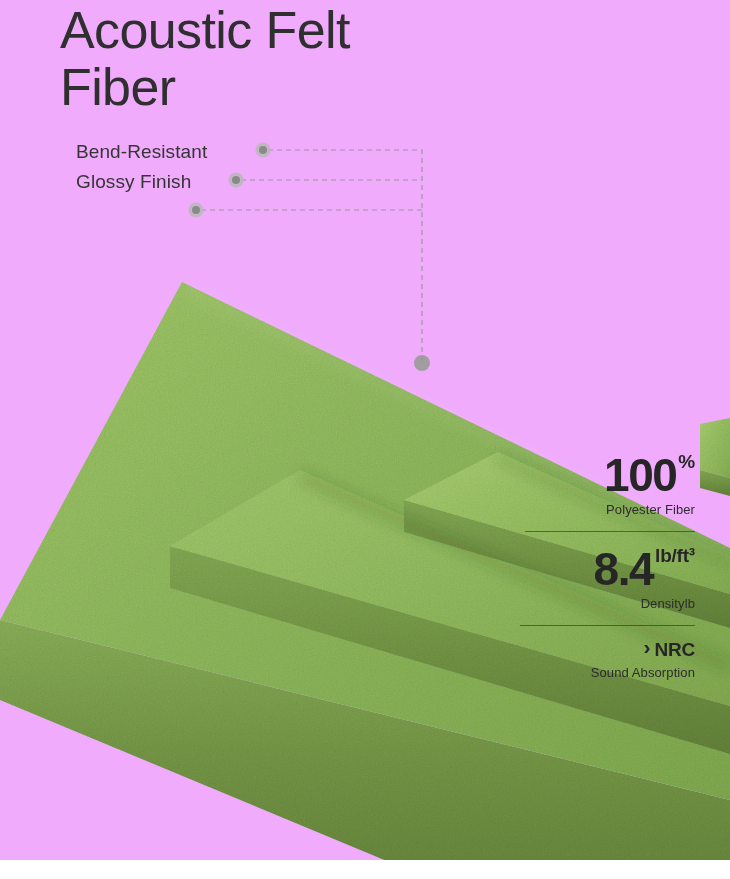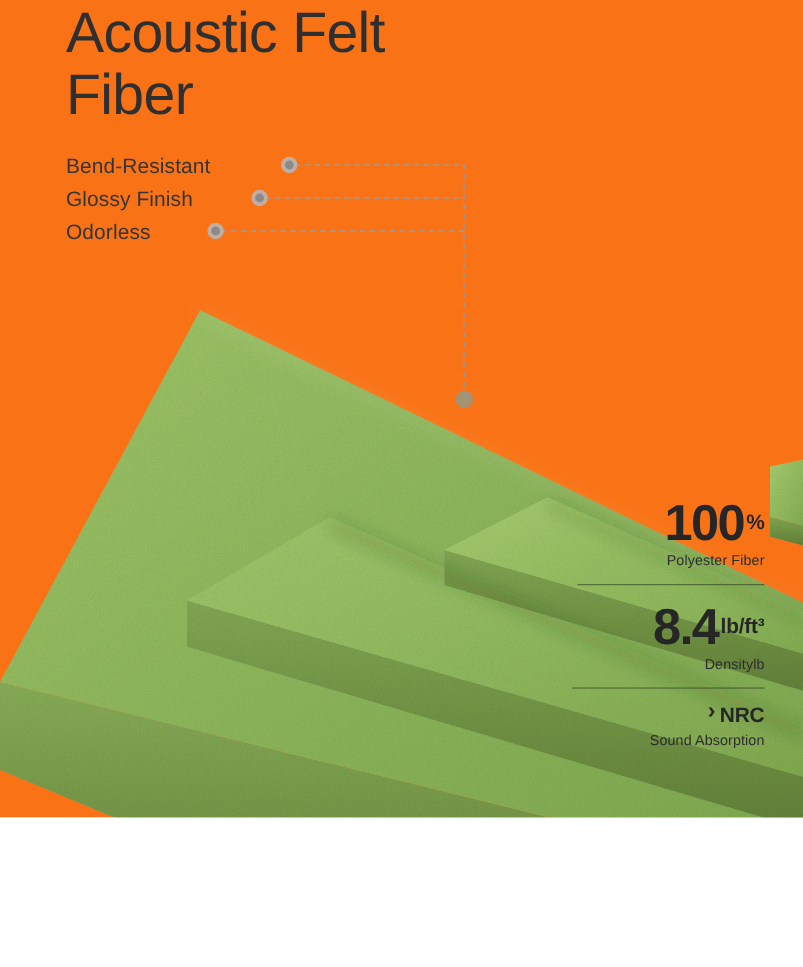--- a/index.html
+++ b/index.html
@@ -5,22 +5,22 @@
 <style>
   * { margin:0; padding:0; box-sizing:border-box; }
   html, body {
     width:730px; height:879px;
     background:#ffffff;
     font-family:"Liberation Sans", sans-serif;
     overflow:hidden;
   }
   #stage {
     position:relative;
-    width:730px; height:743px;
-    background:#f97316;
+    width:730px; height:860px;
+    background:#f0abfc;
     overflow:hidden;
   }
 
   
   #product {
     position:absolute;
     left:0; top:0; width:730px; height:879px;
     overflow:hidden;
   }
 
@@ -34,21 +34,21 @@
     font-size:52px;
     font-weight:300;
     letter-spacing:-0.6px;
     line-height:57px;
     color:#2f2f2f;
     white-space:nowrap;
   }
 
   #feature-list {
     position:absolute;
-    left:60px; top:137px;
+    left:76px; top:137px;
     z-index:30;
   }
   .feature-row {
     height:30px;
     display:flex;
     align-items:center;
     white-space:nowrap;
   }
   .feature-label {
     font-size:19px;
@@ -69,21 +69,21 @@
   #specs {
     position:absolute;
     left:495px; top:452px;
     width:200px;
     z-index:30;
     text-align:right;
   }
   .spec { position:relative; }
   .spec-value {
     display:flex;
-    align-items:center;
+    align-items:flex-start;
     justify-content:flex-end;
     color:#262626;
     line-height:1;
     white-space:nowrap;
   }
   .spec-pre {
     font-size:21px;
     font-weight:700;
     margin-right:2px;
     position:relative;
@@ -214,23 +214,20 @@
     <div class="title-line">Fiber</div>
   </div>
 
   <div id="feature-list">
     <div class="feature-row">
       <span class="feature-label">Bend-Resistant</span>
     </div>
     <div class="feature-row">
       <span class="feature-label">Glossy Finish</span>
     </div>
-    <div class="feature-row">
-      <span class="feature-label">Odorless</span>
-    </div>
   </div>
 
   <div id="specs">
 
     <div class="spec">
       <div class="spec-value">
         <span class="spec-pre"></span>
         <span class="spec-num">100</span>
         <span class="spec-unit">%</span>
       </div>

